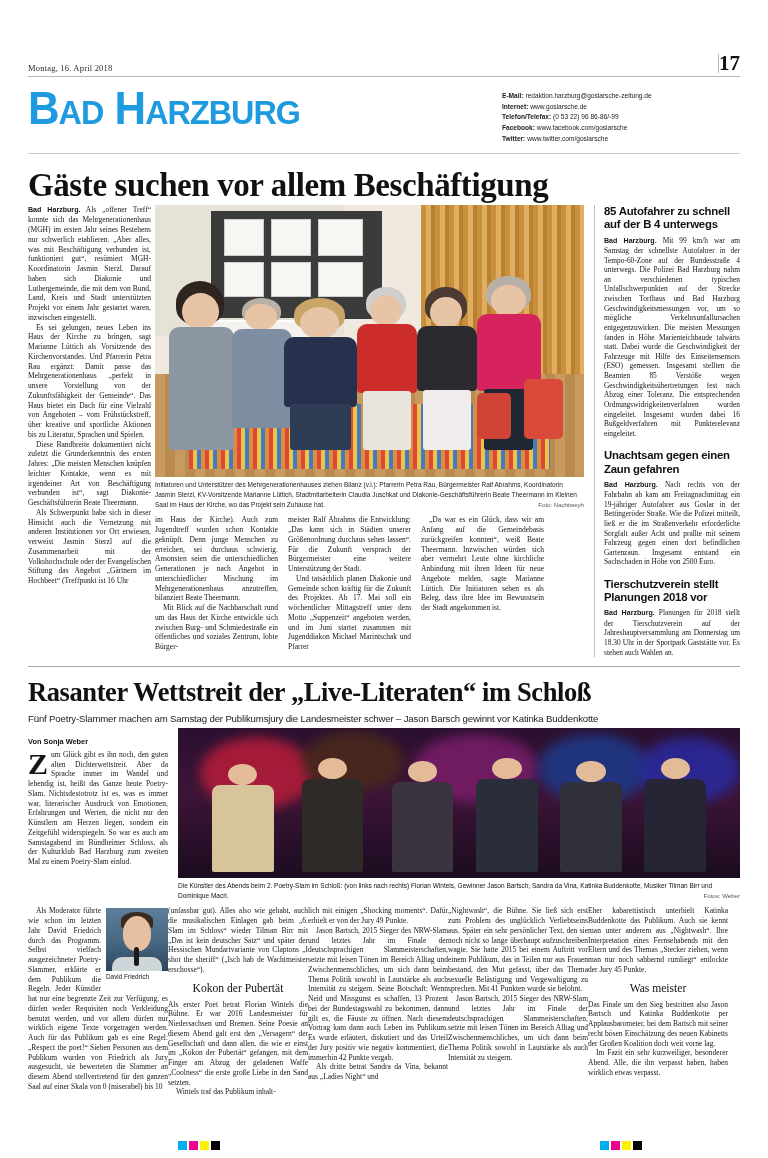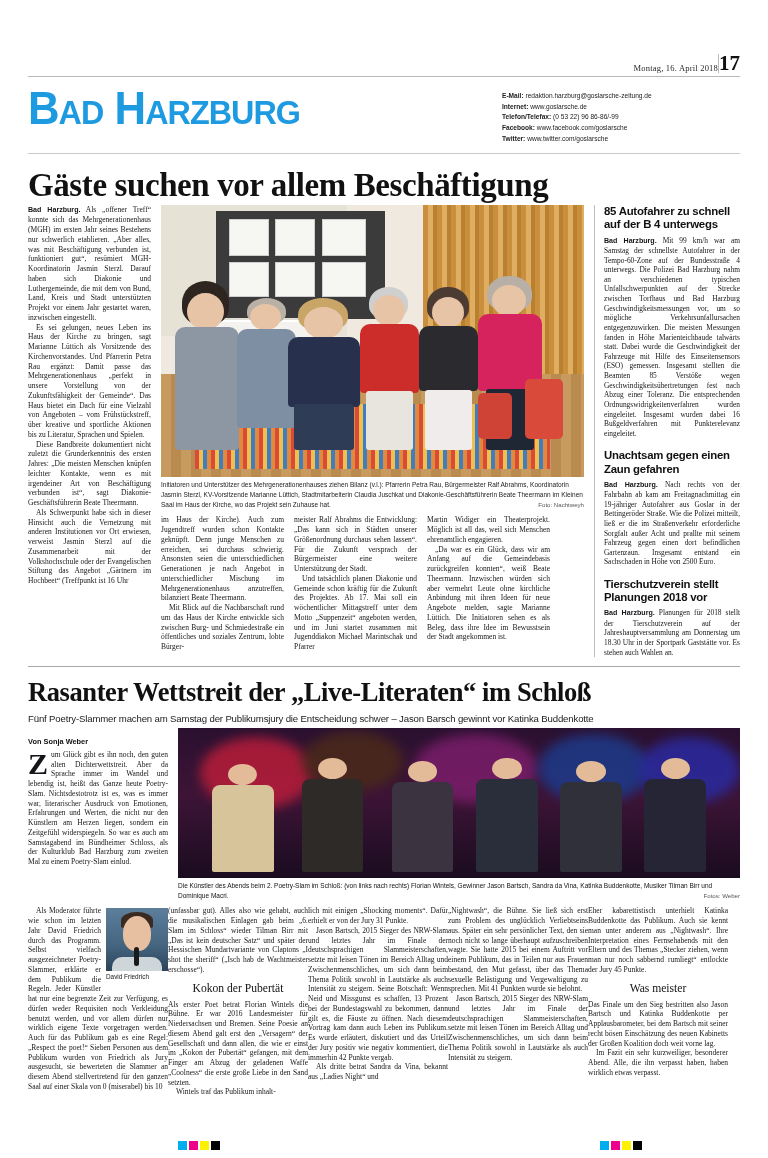--- a/index.html
+++ b/index.html
@@ -6,21 +6,21 @@
   body{
     width:768px;height:1158px;
     background:#ffffff;
     font-family:"Liberation Serif",serif;
     color:#111;
     overflow:hidden;
   }
   .page{position:relative;width:768px;height:1158px;box-sizing:border-box;padding:0 28px;}
 
   
-  .topbar{display:flex;align-items:flex-end;justify-content:flex-end;
+  .topbar{display:flex;align-items:flex-end;justify-content:space-between;
           padding-top:54px;}
   .topbar .date{font-family:"Liberation Serif",serif;font-size:8.5px;color:#2a2a2a;letter-spacing:.2px;}
   .topbar .pageno{font-family:"Liberation Serif",serif;font-size:21px;font-weight:700;line-height:.9;
                   border-left:1px solid #bbb;}
   .rule-top{border-top:1px solid #b9b9b9;margin-top:3px;}
 
   
   .masthead{display:flex;align-items:flex-start;justify-content:space-between;margin-top:8px;}
   .brand{font-family:"Liberation Sans",sans-serif;font-weight:700;color:#1e9ae0;
          font-size:46px;line-height:1;letter-spacing:-1px;white-space:nowrap;
@@ -33,21 +33,21 @@
 
   
   .headline1{font-family:"Liberation Serif",serif;font-weight:700;font-size:33px;
              line-height:1.06;letter-spacing:-.4px;margin:14px 0 0 0;}
   .subhead1{font-family:"Liberation Sans",sans-serif;font-size:10.2px;font-weight:400;
             color:#1a1a1a;margin:7px 0 0 0;letter-spacing:-.15px;}
   .byline{font-family:"Liberation Sans",sans-serif;font-size:7.4px;font-weight:700;margin:9px 0 4px 0;}
 
   
   .grid{display:flex;gap:10px;margin-top:2px;}
-  .colzone{display:flex;gap:10px;flex:1;}
+  .colzone{display:flex;gap:4px;flex:1;}
   .col{width:123px;}
   .rail{width:136px;border-left:1px solid #bdbdbd;padding-left:9px;}
 
   .body{font-family:"Liberation Serif",serif;font-size:7.5px;line-height:1.30;
         text-align:justify;hyphens:auto;-webkit-hyphens:auto;color:#16161a;}
   .body p{margin:0;text-indent:8px;}
   .body p.first{text-indent:0;}
   .body b.dateline{font-family:"Liberation Sans",sans-serif;font-weight:700;font-size:7.1px;}
 
   
@@ -239,21 +239,20 @@
             </div>
           </div>
           <div class="col">
             <div class="body">
               <p class="first">meister Ralf Abrahms die Entwicklung: „Das kann sich in Städten unserer Größenordnung durchaus sehen lassen“. Für die Zukunft versprach der Bürgermeister eine weitere Unterstützung der Stadt.</p>
               <p>Und tatsächlich planen Diakonie und Gemeinde schon kräftig für die Zukunft des Projektes. Ab 17. Mai soll ein wöchentlicher Mittagstreff unter dem Motto „Suppenzeit“ angeboten werden, und im Juni startet zusammen mit Jugenddiakon Michael Marintschak und Pfarrer</p>
             </div>
           </div>
           <div class="col">
             <div class="body">
-              <p class="first">Martin Widiger ein Theaterprojekt. Möglich ist all das, weil sich Menschen ehrenamtlich engagieren.</p>
               <p>„Da war es ein Glück, dass wir am Anfang auf die Gemeindebasis zurückgreifen konnten“, weiß Beate Theermann. Inzwischen würden sich aber vermehrt Leute ohne kirchliche Anbindung mit ihren Ideen für neue Angebote melden, sagte Marianne Lüttich. Die Initiatoren sehen es als Beleg, dass ihre Idee im Bewusstsein der Stadt angekommen ist.</p>
             </div>
           </div>
         </div>
       </div>
     </div>
 
     <div class="rail">
       <h2>85 Autofahrer zu schnell auf der B 4 unterwegs</h2>
       <div class="body">
@@ -267,21 +266,21 @@
 
       <h2 class="sp">Tierschutzverein stellt Planungen 2018 vor</h2>
       <div class="body">
         <p class="first"><b class="dateline">Bad Harzburg.</b> <span>Planungen für 2018 stellt der Tierschutzverein auf der Jahreshauptversammlung am Donnerstag um 18.30 Uhr in der Sportpark Gaststätte vor. Es stehen auch Wahlen an.</span></p>
       </div>
     </div>
   </div>
 
   <div class="rule-a2"></div>
   <h1 class="headline2">Rasanter Wettstreit der „Live-Literaten“ im Schloß</h1>
-  <div class="subhead2">Fünf Poetry-Slammer machen am Samstag der Publikumsjury die Entscheidung schwer – Jason Barsch gewinnt vor Katinka Buddenkotte</div>
+  <div class="subhead2">Fünf Poetry-Slammer machen am Samstag der Publikumsjury die Landesmeister schwer – Jason Barsch gewinnt vor Katinka Buddenkotte</div>
 
   <div class="grid2">
     <div class="col2">
       <div class="byline">Von Sonja Weber</div>
       <div class="body">
         <p class="first dropcap">Zum Glück gibt es ihn noch, den guten alten Dichterwettstreit. Aber da Sprache immer im Wandel und lebendig ist, heißt das Ganze heute Poetry-Slam. Nichtsdestotrotz ist es, was es immer war, literarischer Ausdruck von Emotionen, Erfahrungen und Werten, die nicht nur den Künstlern am Herzen liegen, sondern ein Zeitgefühl widerspiegeln. So war es auch am Samstagabend im Bündheimer Schloss, als der Kulturklub Bad Harzburg zum zweiten Mal zu einem Poetry-Slam einlud.</p>
       </div>
     </div>
 
     <div class="photo2wrap">
@@ -349,21 +348,21 @@
       </div>
       <div class="sub-h">Kokon der Pubertät</div>
       <div class="body">
         <p class="first">Als erster Poet betrat Florian Wintels die Bühne. Er war 2016 Landesmeister für Niedersachsen und Bremen. Seine Poesie an diesem Abend galt erst den „Versagern“ der Gesellschaft und dann allen, die wie er einst im „Kokon der Pubertät“ gefangen, mit dem Finger am Abzug der geladenen Waffe „Coolness“ die erste große Liebe in den Sand setzten.</p>
         <p>Wintels traf das Publikum inhalt-</p>
       </div>
     </div>
 
     <div class="col3">
       <div class="body">
-        <p class="first">lich mit einigen „Shocking moments“. Dafür erhielt er von der Jury 31 Punkte.</p>
+        <p class="first">lich mit einigen „Shocking moments“. Dafür erhielt er von der Jury 49 Punkte.</p>
         <p>Jason Bartsch, 2015 Sieger des NRW-Slam und letztes Jahr im Finale der deutschsprachigen Slammeisterschaften, setzte mit leisen Tönen im Bereich Alltag und Zwischenmenschliches, um sich dann beim Thema Politik sowohl in Lautstärke als auch Intensität zu steigern. Seine Botschaft: Wenn Neid und Missgunst es schaffen, 13 Prozent bei der Bundestagswahl zu bekommen, dann gilt es, die Fäuste zu öffnen. Nach diesem Vortrag kam dann auch Leben ins Publikum. Es wurde erläutert, diskutiert und das Urteil der Jury positiv wie negativ kommentiert, die immerhin 42 Punkte vergab.</p>
         <p>Als dritte betrat Sandra da Vina, bekannt aus „Ladies Night“ und</p>
       </div>
     </div>
 
     <div class="col3">
       <div class="body">
         <p class="first">„Nightwash“, die Bühne. Sie ließ sich erst zum Problem des unglücklich Verliebtseins aus. Später ein sehr persönlicher Text, den sie noch nicht so lange überhaupt aufzuschreiben wagte. Sie hatte 2015 bei einem Auftritt vor einem Publikum, das in Teilen nur aus Frauen bestand, den Mut gefasst, über das Thema sexuelle Belästigung und Vergewaltigung zu sprechen. Mit 41 Punkten wurde sie belohnt.</p>
         <p>Jason Bartsch, 2015 Sieger des NRW-Slam und letztes Jahr im Finale der deutschsprachigen Slammeisterschaften, setzte mit leisen Tönen im Bereich Alltag und Zwischenmenschliches, um sich dann beim Thema Politik sowohl in Lautstärke als auch Intensität zu steigern.</p>
       </div>

